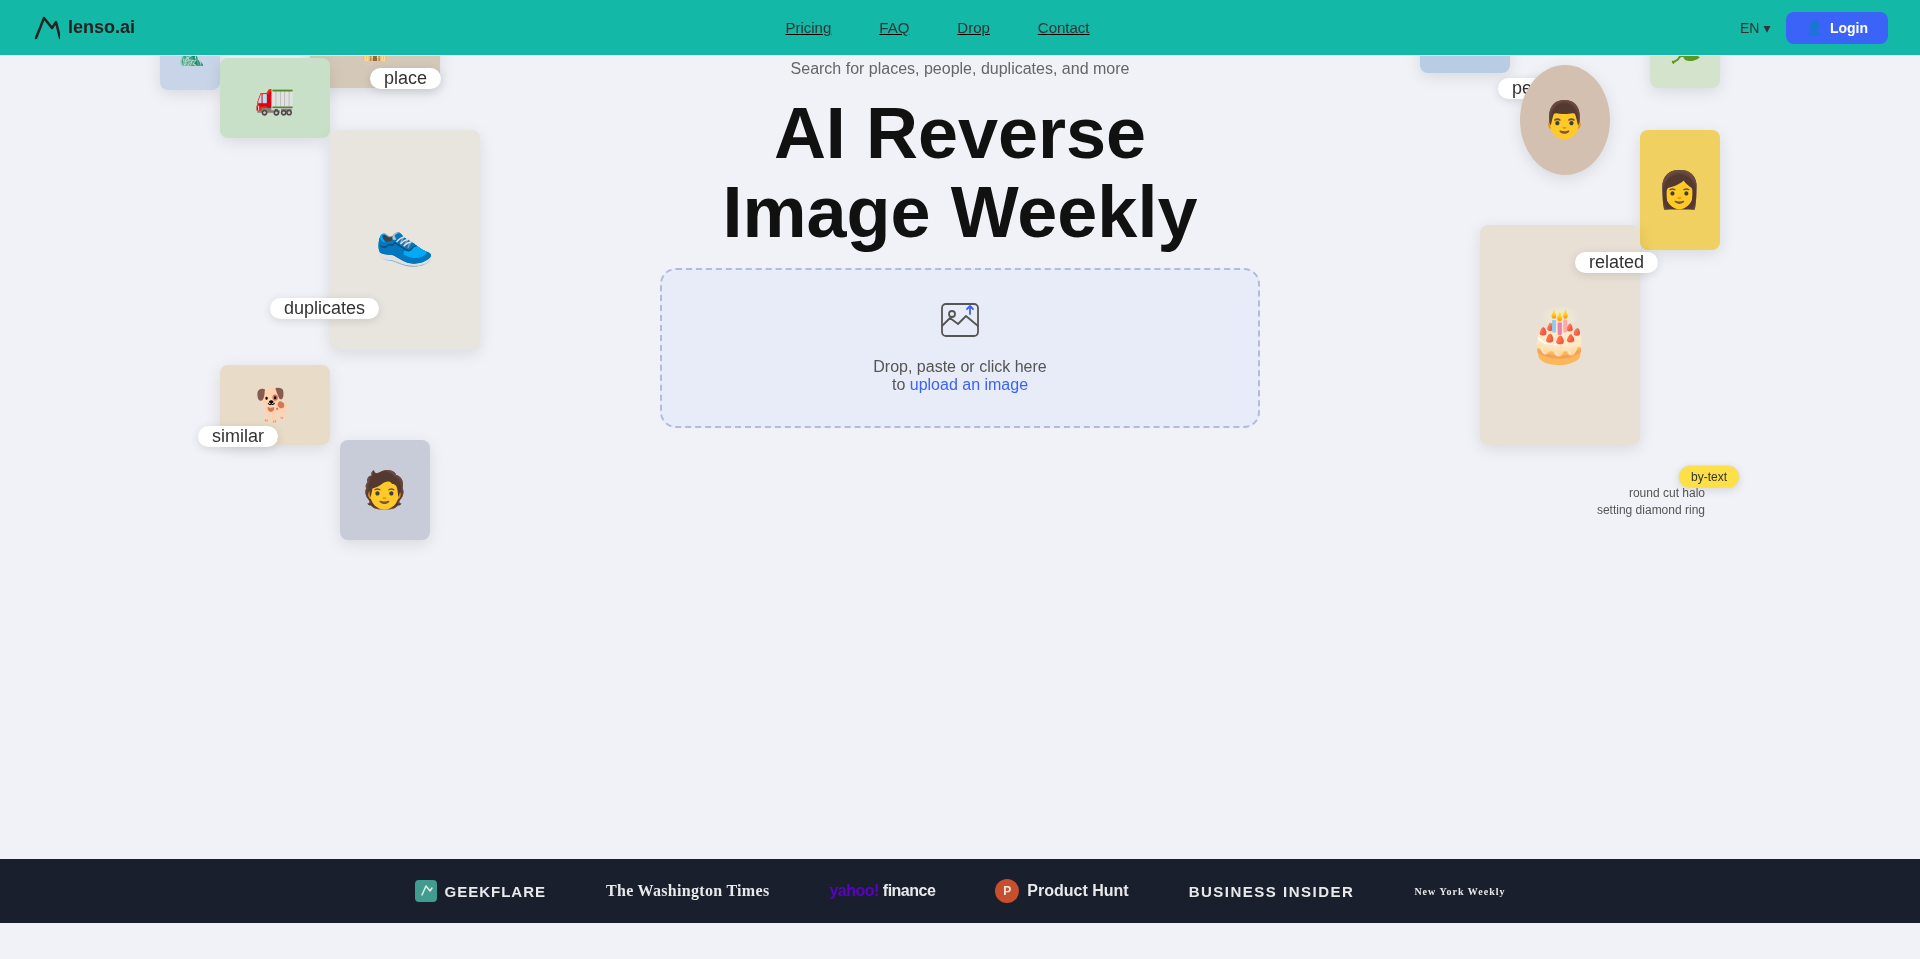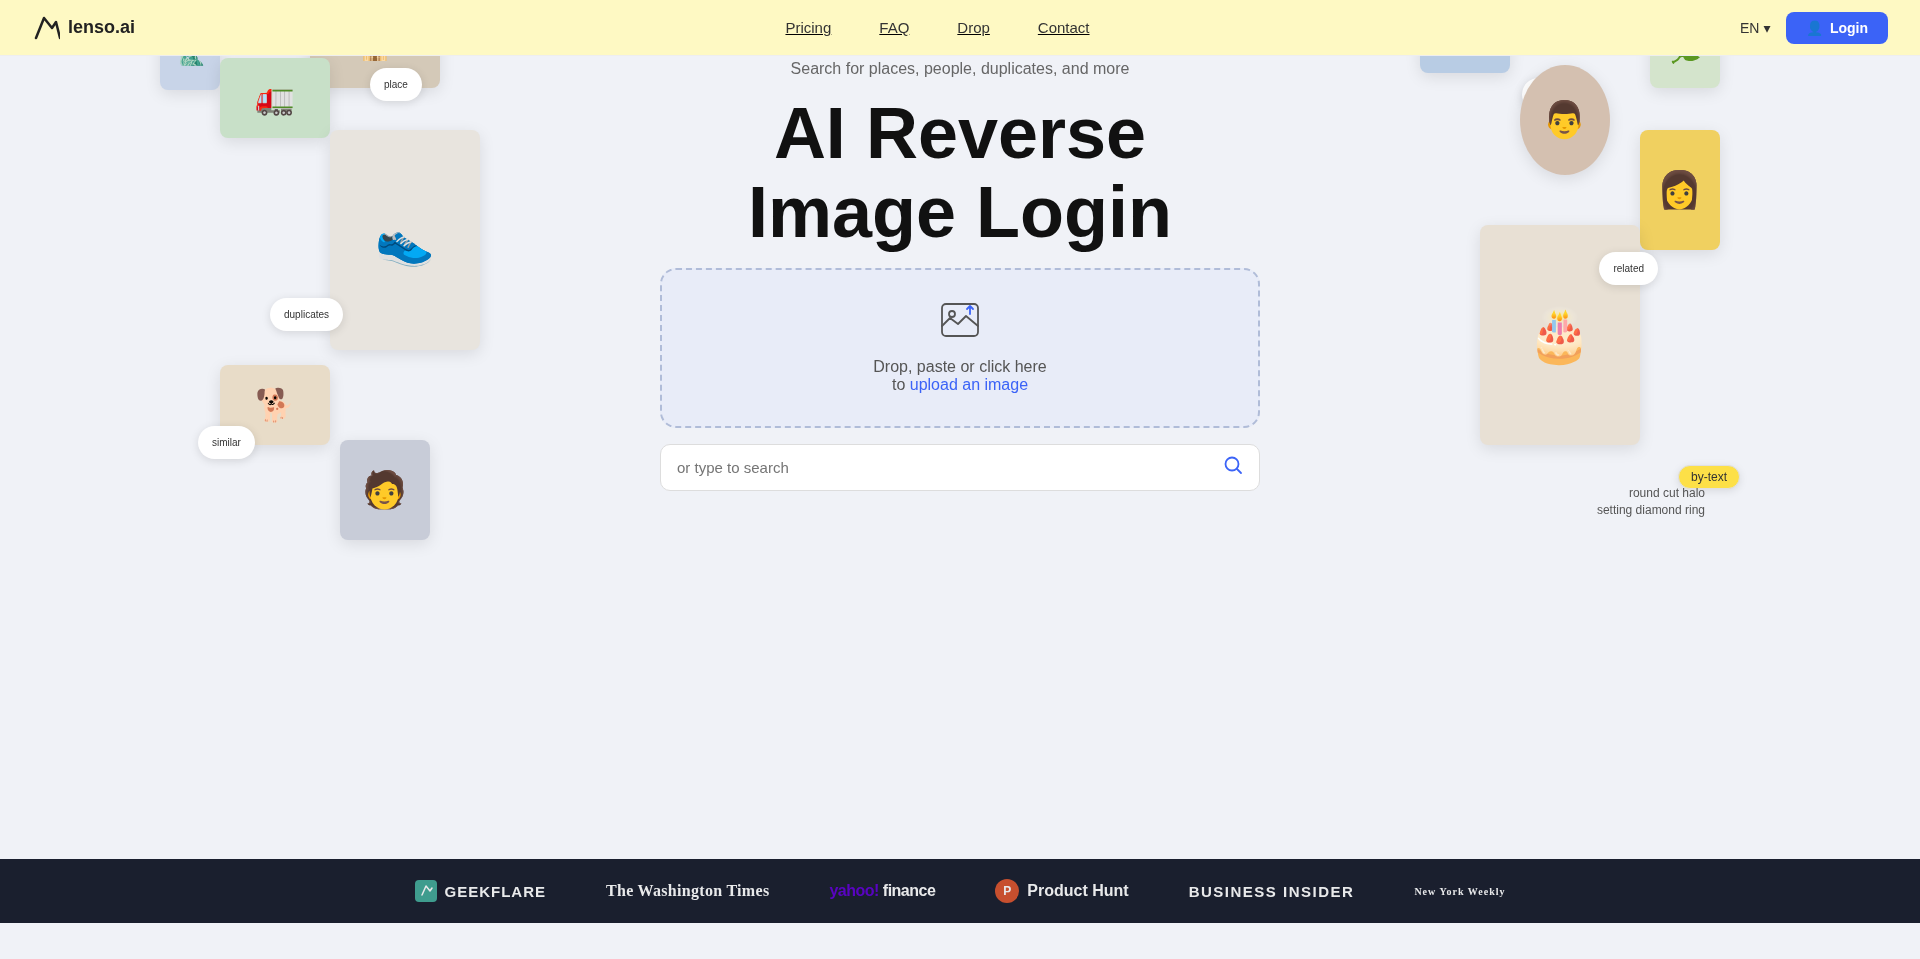--- a/index.html
+++ b/index.html
@@ -1,21 +1,21 @@
 <!DOCTYPE html>
 <html><head>
   <meta charset="utf-8">
   <style>
     * { margin: 0; padding: 0; box-sizing: border-box; }
     body { font-family: -apple-system, BlinkMacSystemFont, 'Segoe UI', sans-serif; background: #f0f2f7; min-height: 959px; overflow-x: hidden; }
 
     
     .header {
       position: fixed; top: 0; left: 0; right: 0; height: 56px;
-      background: #fef9c3; display: flex; align-items: center;
+      background: #14b8a6; display: flex; align-items: center;
       justify-content: space-between; padding: 4px 32px;
       z-index: 100; border-bottom: 1px solid #eee;
     }
     .logo { display: flex; align-items: center; gap: 8px; text-decoration: none; color: #222; font-weight: 700; font-size: 18px; }
     .logo-icon { width: 28px; height: 28px; }
     .nav { display: flex; gap: 48px; text-decoration: underline; }
     .nav a { text-decoration: none; color: #333; font-size: 15px; font-weight: 400; }
     .header-right { display: flex; align-items: center; gap: 16px; }
     .lang-btn { background: none; border: none; cursor: pointer; font-size: 14px; color: #333; display: flex; align-items: center; gap: 4px; }
     .login-btn {
@@ -63,22 +63,22 @@
     
     .fi-woman { top: 130px; right: 200px; width: 80px; height: 120px; border-radius: 8px; background: #f0d060; display: flex; align-items: center; justify-content: center; font-size: 36px; }
     
     .fi-cake { top: 225px; right: 280px; width: 160px; height: 220px; border-radius: 8px; background: #e8e0d4; display: flex; align-items: center; justify-content: center; font-size: 52px; }
 
     
     .badge {
       position: absolute;
       background: white;
       border-radius: 20px;
-      padding: 11px 14px;
-      font-size: 10px;
+      padding: 0 14px;
+      font-size: 18px;
       color: #333;
       font-weight: 500;
       box-shadow: 0 2px 10px rgba(0,0,0,0.12);
       white-space: nowrap;
     }
 
     
     .center-content {
       position: absolute;
       left: 50%;
@@ -291,49 +291,40 @@
 
   <div class="ring-text" style="top: 485px; right: 215px;">
     <span>round cut halo</span><br>
     <span>setting diamond ring</span>
   </div>
 
   <div class="center-content">
     <p class="subtitle">Search for places, people, duplicates, and more</p>
     <h1 class="main-title">
       <span>AI Reverse</span><br>
-      <span>Image Login</span>
+      <span>Image Weekly</span>
     </h1>
 
     <div class="upload-box">
       <div class="upload-icon">
         <svg width="40" height="36" viewBox="0 0 40 36" fill="none" xmlns="http://www.w3.org/2000/svg">
           <rect x="2" y="2" width="36" height="32" rx="4" stroke="#555" stroke-width="1.8" fill="none"></rect>
           <circle cx="12" cy="12" r="3" stroke="#555" stroke-width="1.8" fill="none"></circle>
           <path d="M2 24 L10 16 L18 22 L26 14 L38 24" stroke="#555" stroke-width="1.8" fill="none" stroke-linecap="round" stroke-linejoin="round"></path>
           <path d="M30 4 L30 12 M27 7 L30 4 L33 7" stroke="#3b63f7" stroke-width="1.8" stroke-linecap="round" stroke-linejoin="round"></path>
         </svg>
       </div>
       <p class="upload-text">
         <span>Drop, paste or click here</span>
         <br>
         <span>to</span>
         <a href="#" class="upload-link">upload an image</a>
       </p>
     </div>
 
-    <div class="search-row">
-      <input class="search-input" type="text" placeholder="or type to search" style="">
-      <button class="search-icon-btn">
-        <svg width="20" height="20" viewBox="0 0 20 20" fill="none">
-          <circle cx="9" cy="9" r="6.5" stroke="#3b63f7" stroke-width="1.8"></circle>
-          <path d="M14 14 L18 18" stroke="#3b63f7" stroke-width="1.8" stroke-linecap="round"></path>
-        </svg>
-      </button>
-    </div>
   </div>
 </main>
 
 <section class="press-bar">
 
   <div class="press-item press-geekflare">
     <span style="display:inline-flex;align-items:center;justify-content:center;width:22px;height:22px;background:#4a9;border-radius:4px;">
       <svg width="14" height="14" viewBox="0 0 14 14" fill="none">
         <path d="M3 11 L7 2 L11 7 L13 4" stroke="white" stroke-width="1.5" stroke-linecap="round" stroke-linejoin="round"></path>
       </svg>

